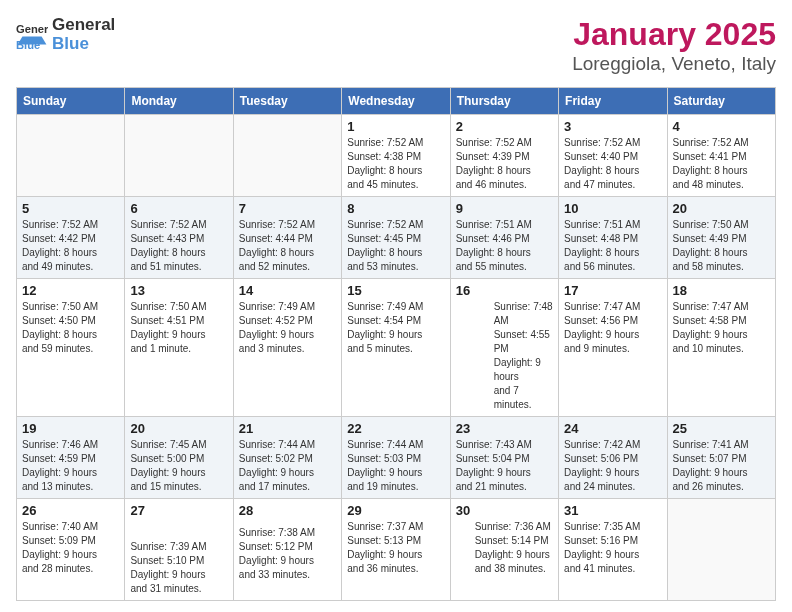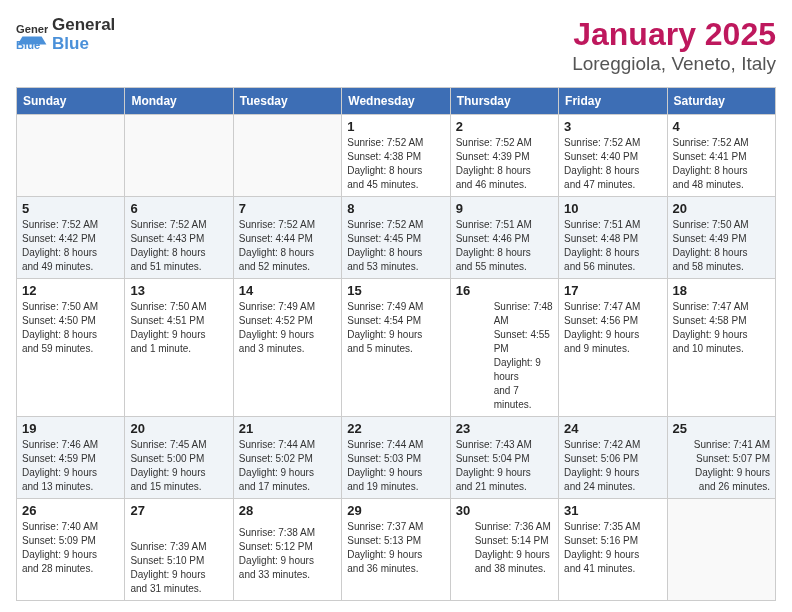--- a/index.html
+++ b/index.html
@@ -285,21 +285,21 @@
         </td>
         <td>
           <span class="day-number">24</span>
           <div class="day-info" style="white-space: pre-line;">Sunrise: 7:42 AM
 Sunset: 5:06 PM
 Daylight: 9 hours
 and 24 minutes.</div>
         </td>
         <td>
           <span class="day-number">25</span>
-          <div class="day-info" style="white-space: pre-line; text-align: right;">Sunrise: 7:41 AM
+          <div class="day-info" style="white-space: pre-line;">Sunrise: 7:41 AM
 Sunset: 5:07 PM
 Daylight: 9 hours
 and 26 minutes.</div>
         </td>
       </tr>
       <tr>
         <td>
           <span class="day-number">26</span>
           <div class="day-info" style="white-space: pre-line;">Sunrise: 7:40 AM
 Sunset: 5:09 PM

